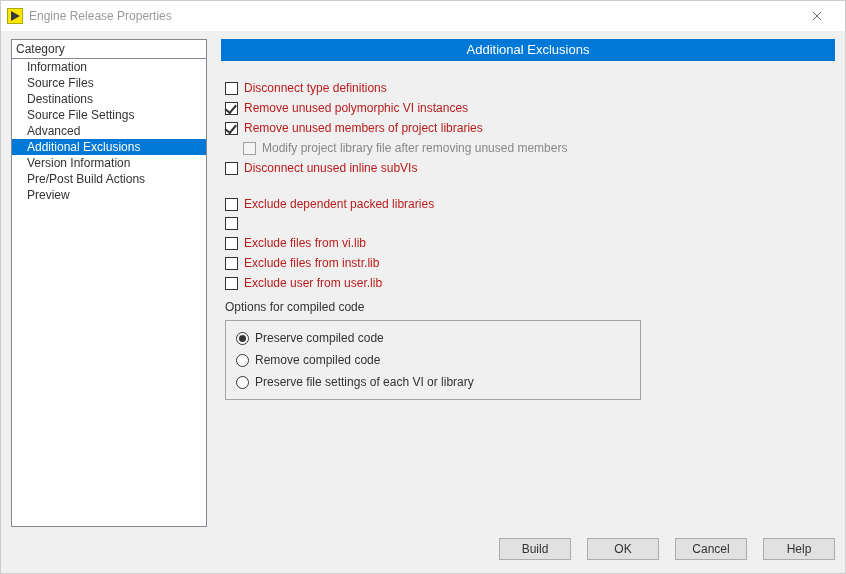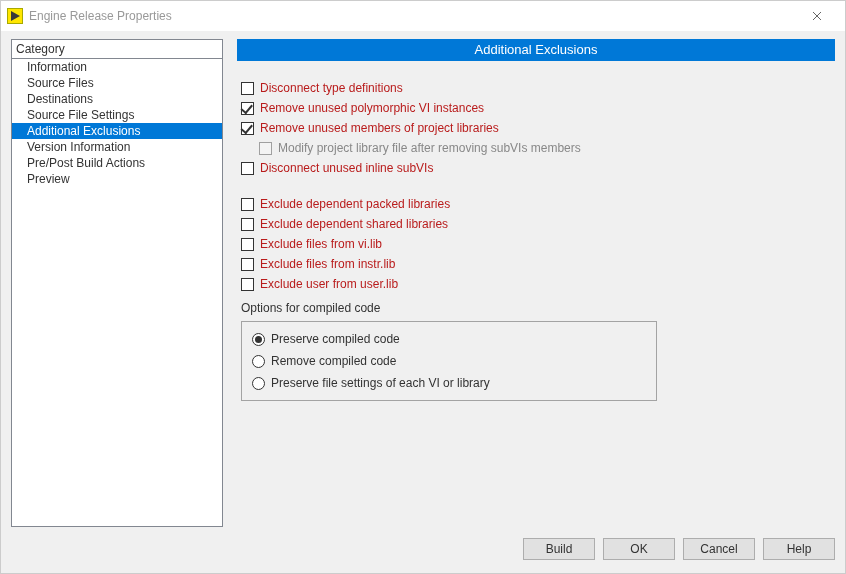--- a/index.html
+++ b/index.html
@@ -44,21 +44,21 @@
   }
 
   .body {
     flex: 1 1 auto;
     display: flex;
     padding: 8px 10px 4px 10px;
     gap: 14px;
     background: #f0f0f0;
   }
   .sidebar {
-    width: 212px;
+    width: 196px;
     background: #ffffff;
     border: 1px solid #828790;
     display: flex; flex-direction: column;
     padding: 0;
   }
   .sidebar .header {
     padding: 2px 4px 2px 4px;
     border-bottom: 1px solid #828790;
     color: #333;
   }
@@ -142,21 +142,21 @@
     content:""; width:7px; height:7px; border-radius:50%; background:#333;
   }
 
   .footer {
     height: 42px;
     background: #f0f0f0;
     display:flex;
     align-items:center;
     justify-content:flex-end;
     padding: 0 10px 6px 10px;
-    gap: 8px;
+    gap: 16px;
   }
   .btn {
     min-width: 72px;
     height: 22px;
     border: 1px solid #adadad;
     background: #e1e1e1;
     color:#333;
     font-size:12px;
     display:flex; align-items:center; justify-content:center;
     padding: 0 10px;
@@ -187,20 +187,21 @@
 
   <div class="body">
 
     <div class="sidebar">
       <div class="header">Category</div>
       <div class="list" id="sidebar-list">
           <div class="item">Information</div>
           <div class="item">Source Files</div>
           <div class="item">Destinations</div>
           <div class="item">Source File Settings</div>
+          <div class="item">Advanced</div>
           <div class="item selected">Additional Exclusions</div>
           <div class="item">Version Information</div>
           <div class="item">Pre/Post Build Actions</div>
           <div class="item">Preview</div>
         </div>
     </div>
 
     <div class="main">
       <div class="page-header">Additional Exclusions</div>
       <div class="content">
@@ -212,36 +213,35 @@
             <div class="chk-row">
               <span class="chk checked"></span>
               <label>Remove unused polymorphic VI instances</label>
             </div>
             <div class="chk-row">
               <span class="chk checked"></span>
               <label>Remove unused members of project libraries</label>
             </div>
             <div class="chk-row indent disabled">
               <span class="chk disabled"></span>
-              <label>Modify project library file after removing subVIs members</label>
+              <label>Modify project library file after removing unused members</label>
             </div>
             <div class="chk-row">
               <span class="chk"></span>
               <label>Disconnect unused inline subVIs</label>
             </div>
           </div>
         <div class="section-gap"></div>
         <div id="chk-group-2">
             <div class="chk-row">
               <span class="chk"></span>
               <label>Exclude dependent packed libraries</label>
             </div>
             <div class="chk-row">
               <span class="chk"></span>
-              <label>Exclude dependent shared libraries</label>
             </div>
             <div class="chk-row">
               <span class="chk"></span>
               <label>Exclude files from vi.lib</label>
             </div>
             <div class="chk-row">
               <span class="chk"></span>
               <label>Exclude files from instr.lib</label>
             </div>
             <div class="chk-row">

